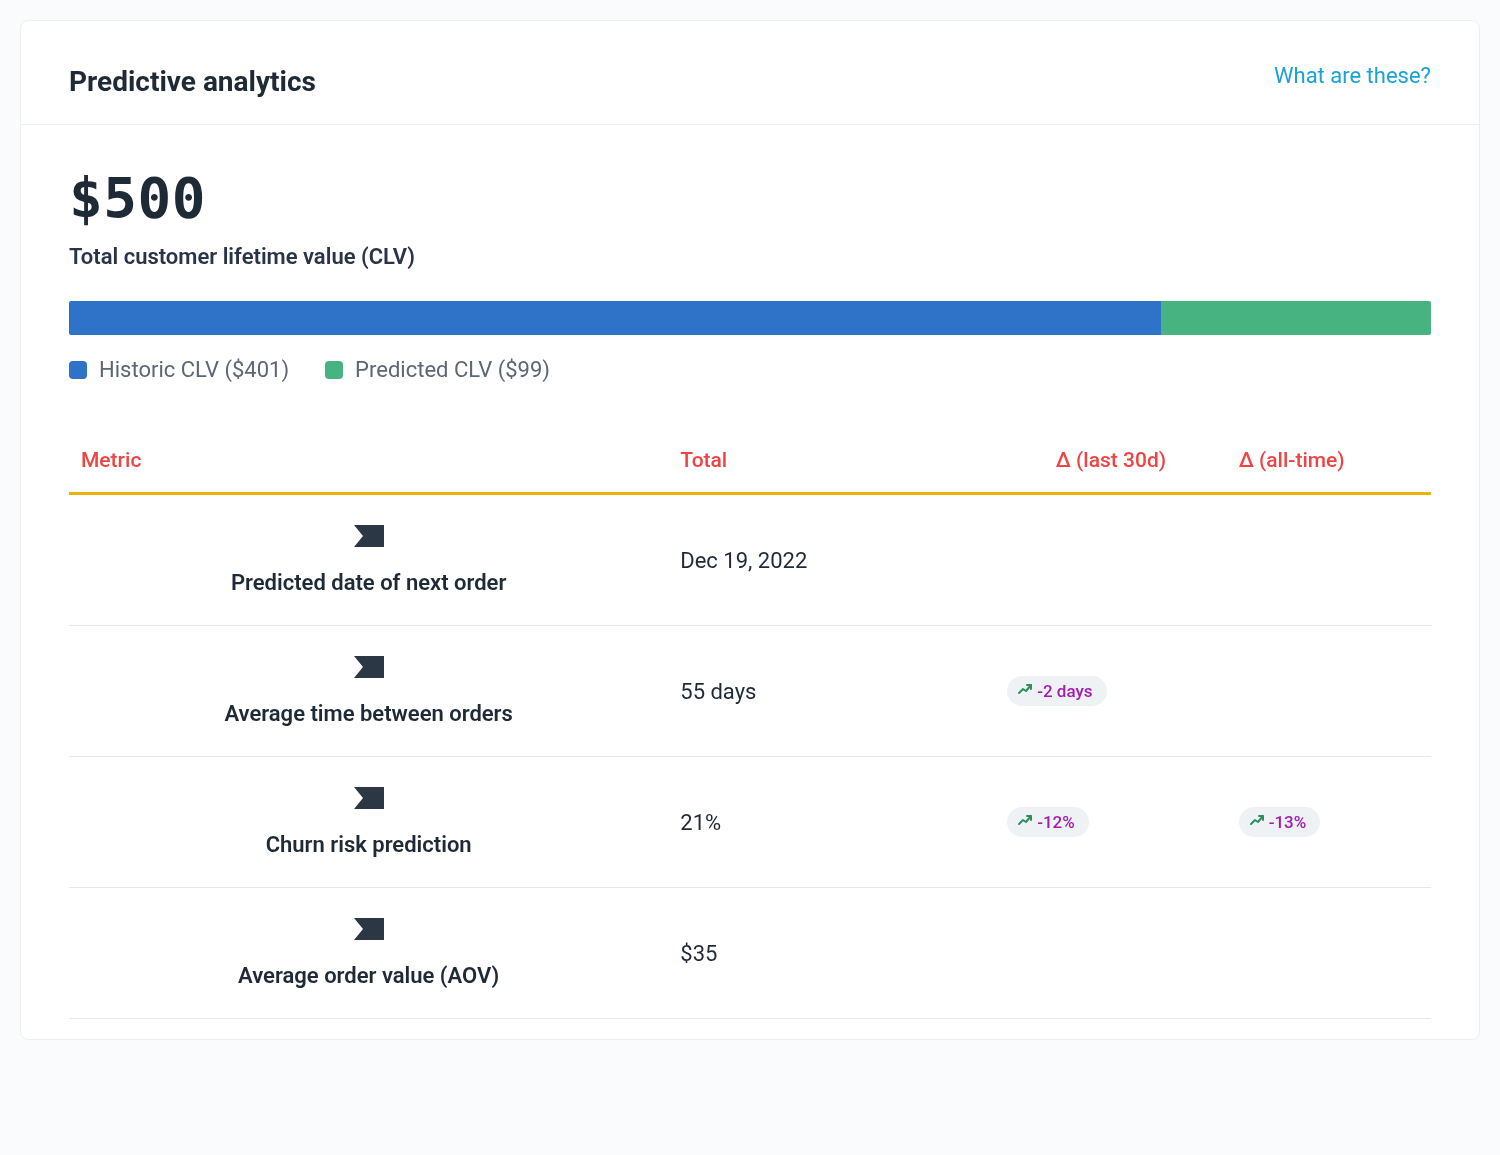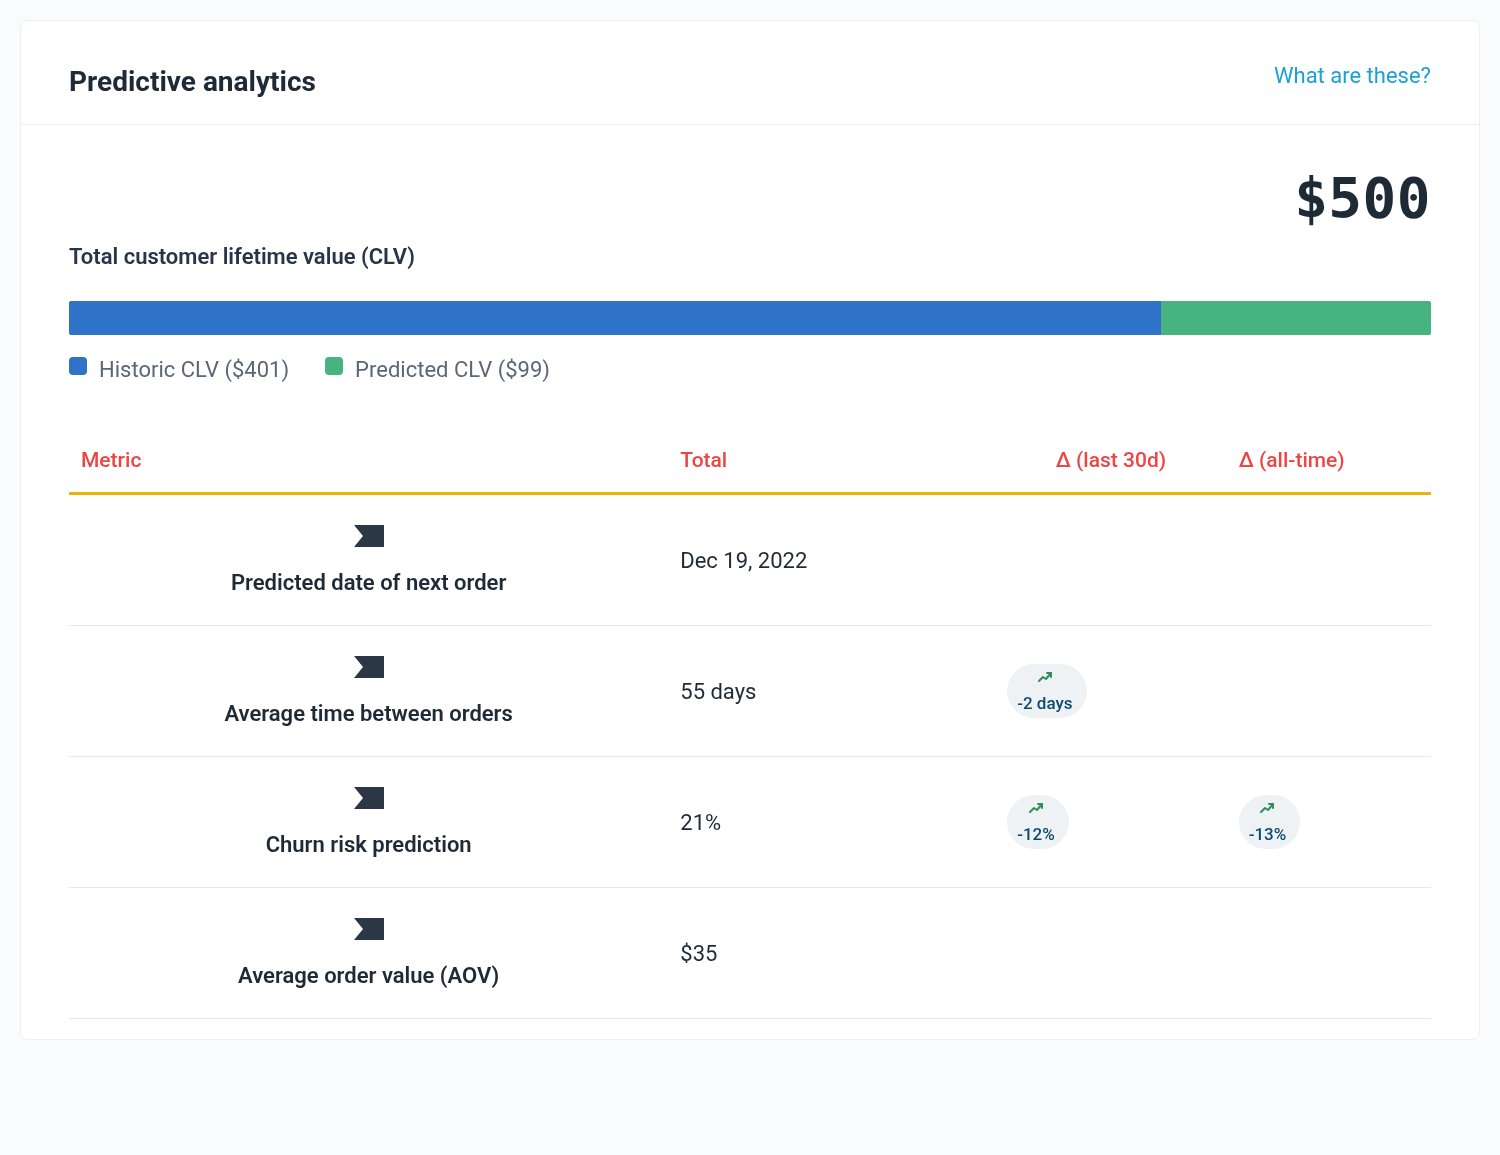--- a/index.html
+++ b/index.html
@@ -40,21 +40,20 @@
   .card-body {
     padding: 40px 48px 20px 48px;
   }
   .big-number {
     font-family: ui-monospace, SFMono-Regular, Menlo, Consolas, monospace;
     font-size: 56px;
     font-weight: 600;
     letter-spacing: 0.5px;
     color: #1f2a37;
     margin-bottom: 14px;
-    text-align: right;
   }
   .big-number-label {
     font-size: 22px;
     font-weight: 600;
     color: #283447;
     margin-bottom: 32px;
   }
   .stacked-bar {
     display: flex;
     width: 100%;
@@ -66,20 +65,21 @@
   .bar-seg {
     height: 100%;
   }
   .legend {
     display: flex;
     gap: 36px;
     margin-bottom: 52px;
   }
   .legend-item {
     display: flex;
+    align-items: center;
     gap: 12px;
     font-size: 22px;
     color: #5b6775;
   }
   .swatch {
     width: 18px;
     height: 18px;
     border-radius: 4px;
     flex: 0 0 auto;
   }
@@ -120,24 +120,23 @@
     color: #2b3745;
   }
   .delta-pill {
     display: inline-flex;
     align-items: center;
     gap: 4px;
     background: #eef2f4;
     border-radius: 999px;
     padding: 5px 14px 5px 10px;
     font-size: 17px;
-    color: #0c4a6e;
+    color: #a21caf;
     font-weight: 500;
     white-space: nowrap;
-    flex-direction: column;
   }
   .delta-pill svg { width: 16px; height: 16px; }
 </style>
 </head>
 <body>
 
 <div class="card">
 
   <div class="card-header">
     <h1 class="card-title">Predictive analytics</h1>

